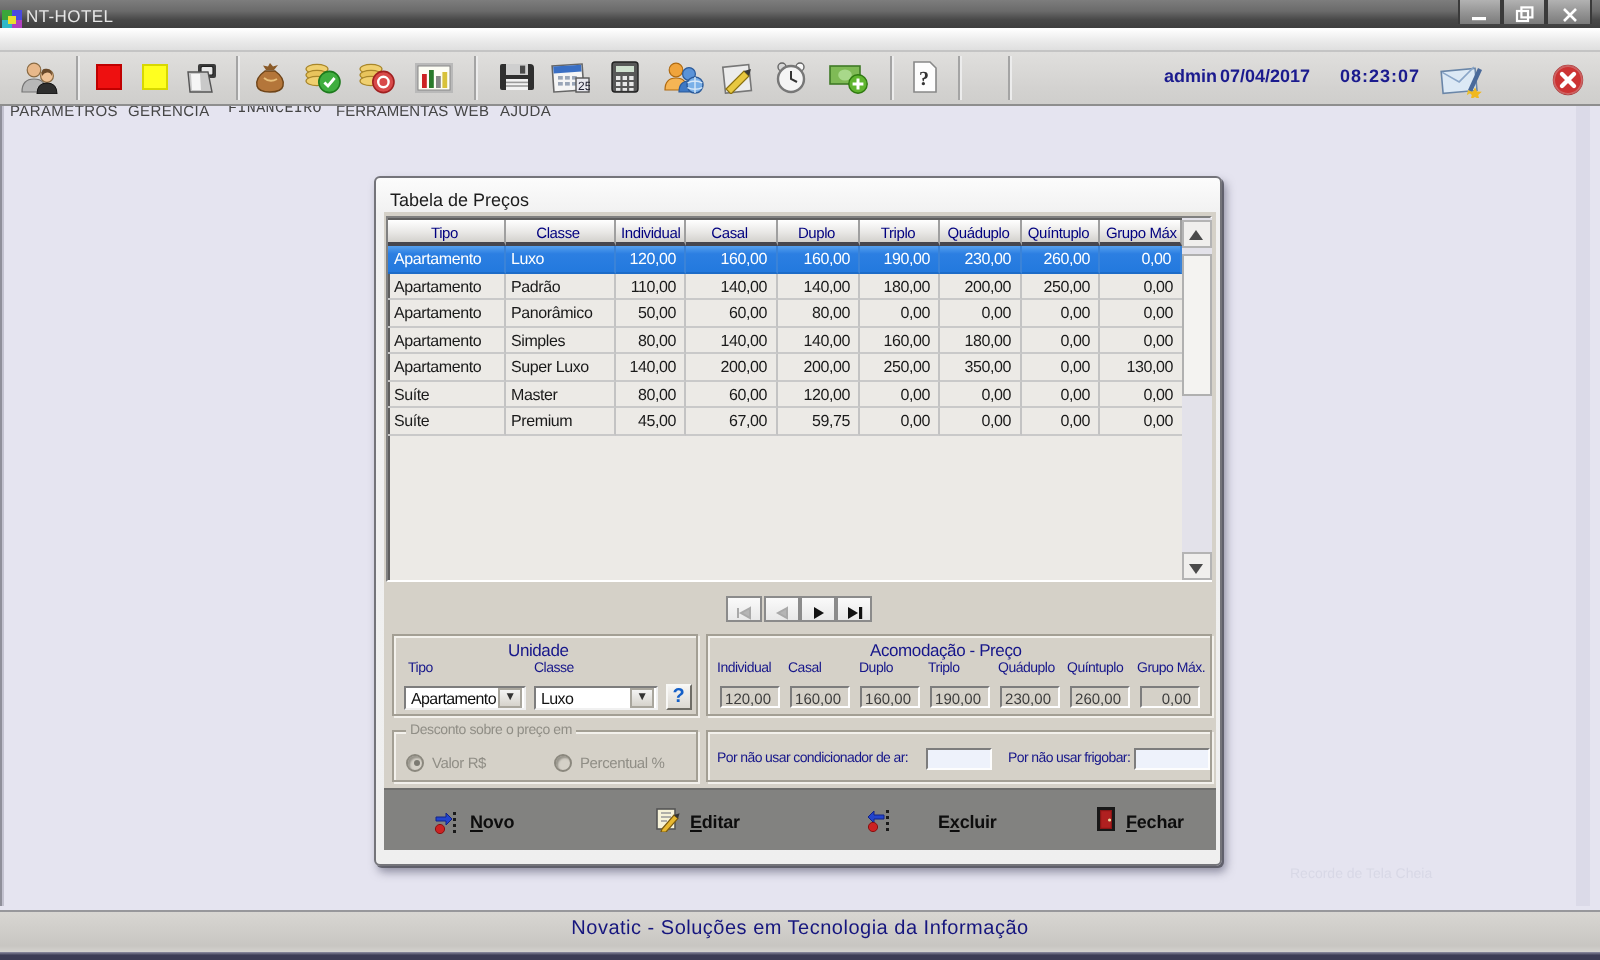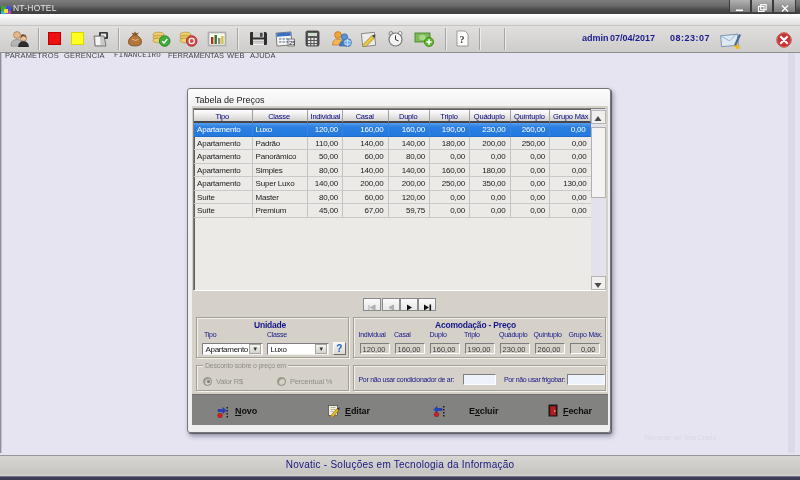--- a/index.html
+++ b/index.html
@@ -52,21 +52,21 @@
 
 #vsb { left:591px; top:109px; width:14.5px; height:181px; background:#e3e2ea; }
 .sbtn { left:0; width:14.5px; height:14px; background:#f0efed; border:1px solid #b4b4b4; text-align:center; color:#555; }
 #vthumb { left:0; top:16px; width:14.5px; height:71px; background:#f4f3f1; border:1px solid #b0b0b0; }
 
 
 .navb { top:298px; width:18px; height:13px; background:linear-gradient(#fafafa,#e8e8e8); border:1px solid #8b8b8b; text-align:center; }
 
 
 .grp { border:1px solid #a39f94; box-shadow:1px 1px 0 #f3f1ec, inset 1px 1px 0 #f3f1ec; }
-.grptitle { position:absolute; background:#d5d1c8; padding:0 3px; font-weight:bold; color:#16168a; font-size:8.5px; letter-spacing:-0.2px; }
+.grptitle { position:absolute; background:#d5d1c8; padding:0 3px; font-weight:normal; color:#16168a; font-size:8.5px; letter-spacing:-0.2px; }
 .lbl { position:absolute; font-size:7px; letter-spacing:-0.25px; color:#16168a; white-space:nowrap; }
 .fld { position:absolute; height:11px; background:#d5d1c8; border:1px solid; border-color:#7d7d7d #fdfdfd #fdfdfd #7d7d7d; font-size:7.5px; color:#3c3c3c; text-align:right; padding:1px 3px 0 0; }
 
 
 .combo { position:absolute; height:12px; background:#fff; border:1px solid; border-color:#7d7d7d #f0f0f0 #f0f0f0 #7d7d7d; font-size:8px; letter-spacing:-0.3px; color:#111; padding:1.5px 0 0 3px; }
 .carrow { position:absolute; right:0.5px; top:0.5px; width:12px; height:10px; background:linear-gradient(#f4f4f4,#d6d3cc); border:1px solid #a9a69d; text-align:center; font-size:6px; color:#333; line-height:9px; }
 
 
 #band { left:192px; top:394px; width:416px; height:31px; background:#828280; border-top:1px solid #6f6f6d; }
 .bandtext { position:absolute; top:405.5px; font-size:9px; font-weight:bold; color:#0d0d0d; letter-spacing:-0.1px; }

